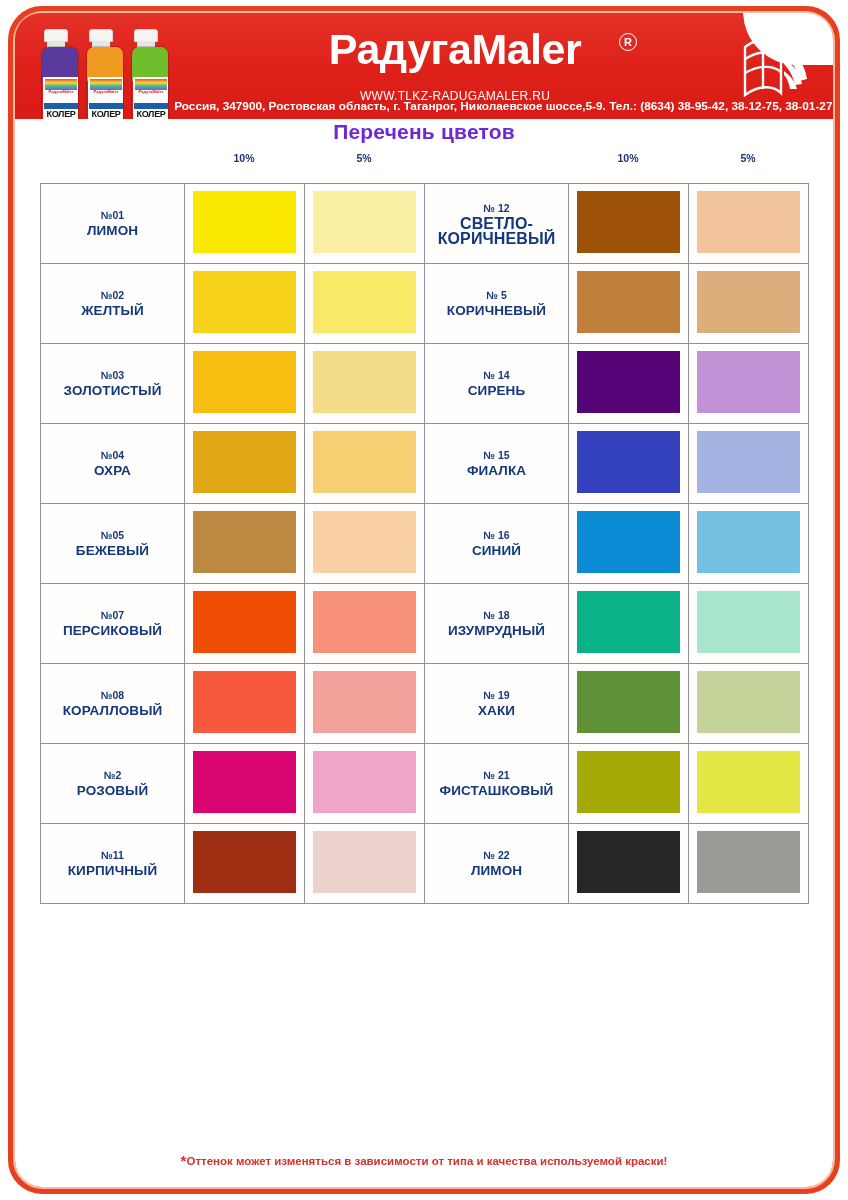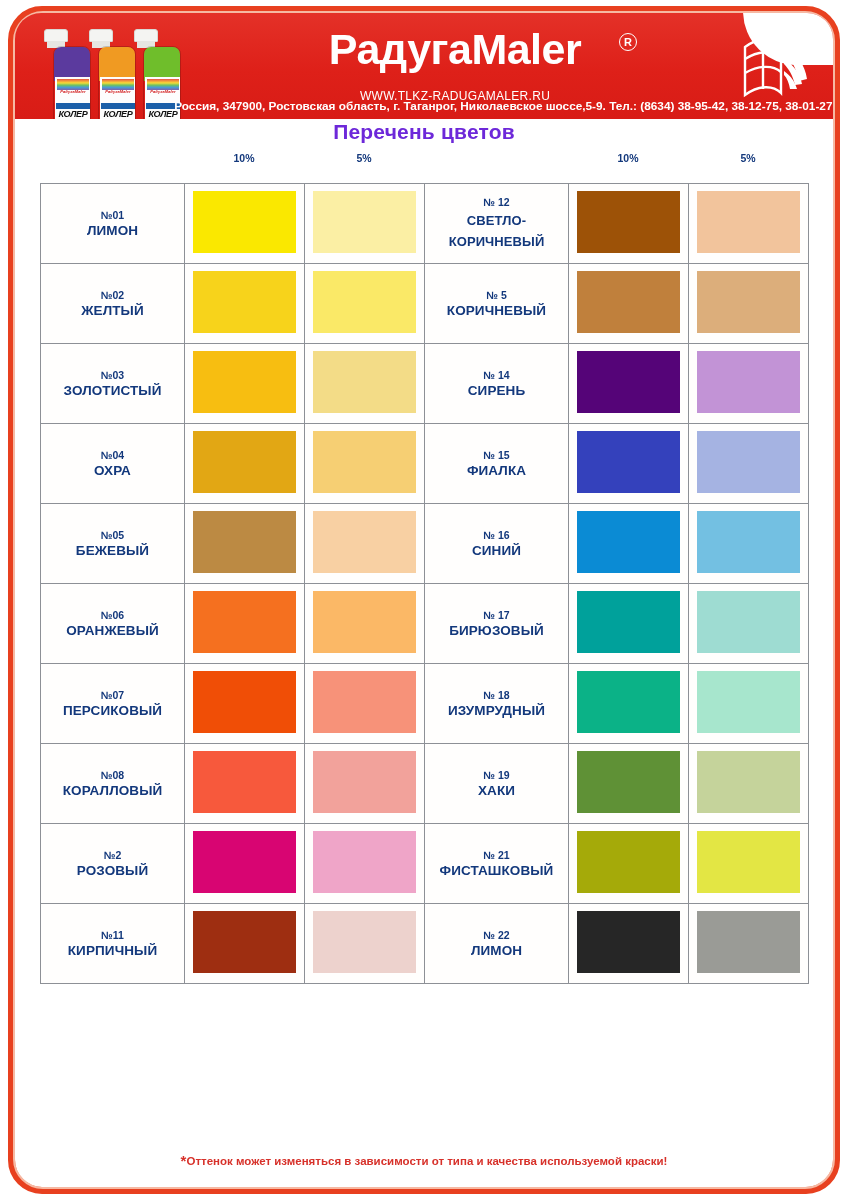--- a/index.html
+++ b/index.html
@@ -73,26 +73,25 @@
     border: 1px solid #d8d8d4;
   }
   .bottle .neck {
     position: absolute;
     top: 12px; left: 10px;
     width: 18px; height: 7px;
     background: #e6e6e2;
   }
   .bottle .body {
     position: absolute;
-    top: 17px; left: 16px;
+    top: 17px; left: 4px;
     width: 38px; height: 95px;
     border-radius: 8px 8px 6px 6px;
     overflow: hidden;
     border: 1px solid rgba(0,0,0,.18);
-    font-style: italic;
   }
   .bottle .liquid {
     position: absolute; left:0; top:0; width:100%; height: 34px;
   }
   .bottle .label {
     position: absolute;
     left: 1px; top: 30px;
     width: 36px; height: 64px;
     background: #fdfdfd;
     font-size: 3.2px;
@@ -227,21 +226,21 @@
     margin-bottom: 1px;
   }
   .nm {
     display: block;
     font-size: 13.5px;
     font-weight: bold;
     color: #13387c;
     line-height: 15px;
     letter-spacing: .1px;
   }
-  .nm.two { font-size: 13px; line-height: 21px; }
+  .nm.two { font-size: 16px; line-height: 15px; }
 
   .swatch {
     display: inline-block;
     width: 103px;
     height: 62px;
   }
 
   
   .note {
     position: absolute;
@@ -408,34 +407,20 @@
           <td class="c-sw"><span class="swatch" style="background:#F8D0A3"></span></td>
           <td class="c-name">
             <span class="num">№ 16</span>
             <span class="nm">СИНИЙ</span>
           </td>
           <td class="c-sw"><span class="swatch" style="background:#0B8BD4"></span></td>
           <td class="c-sw"><span class="swatch" style="background:#73C0E2"></span></td>
         </tr>
         <tr>
           <td class="c-name">
-            <span class="num">№06</span>
-            <span class="nm">ОРАНЖЕВЫЙ</span>
-          </td>
-          <td class="c-sw"><span class="swatch" style="background:#F5701F"></span></td>
-          <td class="c-sw"><span class="swatch" style="background:#FBB866"></span></td>
-          <td class="c-name">
-            <span class="num">№ 17</span>
-            <span class="nm">БИРЮЗОВЫЙ</span>
-          </td>
-          <td class="c-sw"><span class="swatch" style="background:#00A19B"></span></td>
-          <td class="c-sw"><span class="swatch" style="background:#9EDCD2"></span></td>
-        </tr>
-        <tr>
-          <td class="c-name">
             <span class="num">№07</span>
             <span class="nm">ПЕРСИКОВЫЙ</span>
           </td>
           <td class="c-sw"><span class="swatch" style="background:#F04E06"></span></td>
           <td class="c-sw"><span class="swatch" style="background:#F79279"></span></td>
           <td class="c-name">
             <span class="num">№ 18</span>
             <span class="nm">ИЗУМРУДНЫЙ</span>
           </td>
           <td class="c-sw"><span class="swatch" style="background:#0BB287"></span></td>

